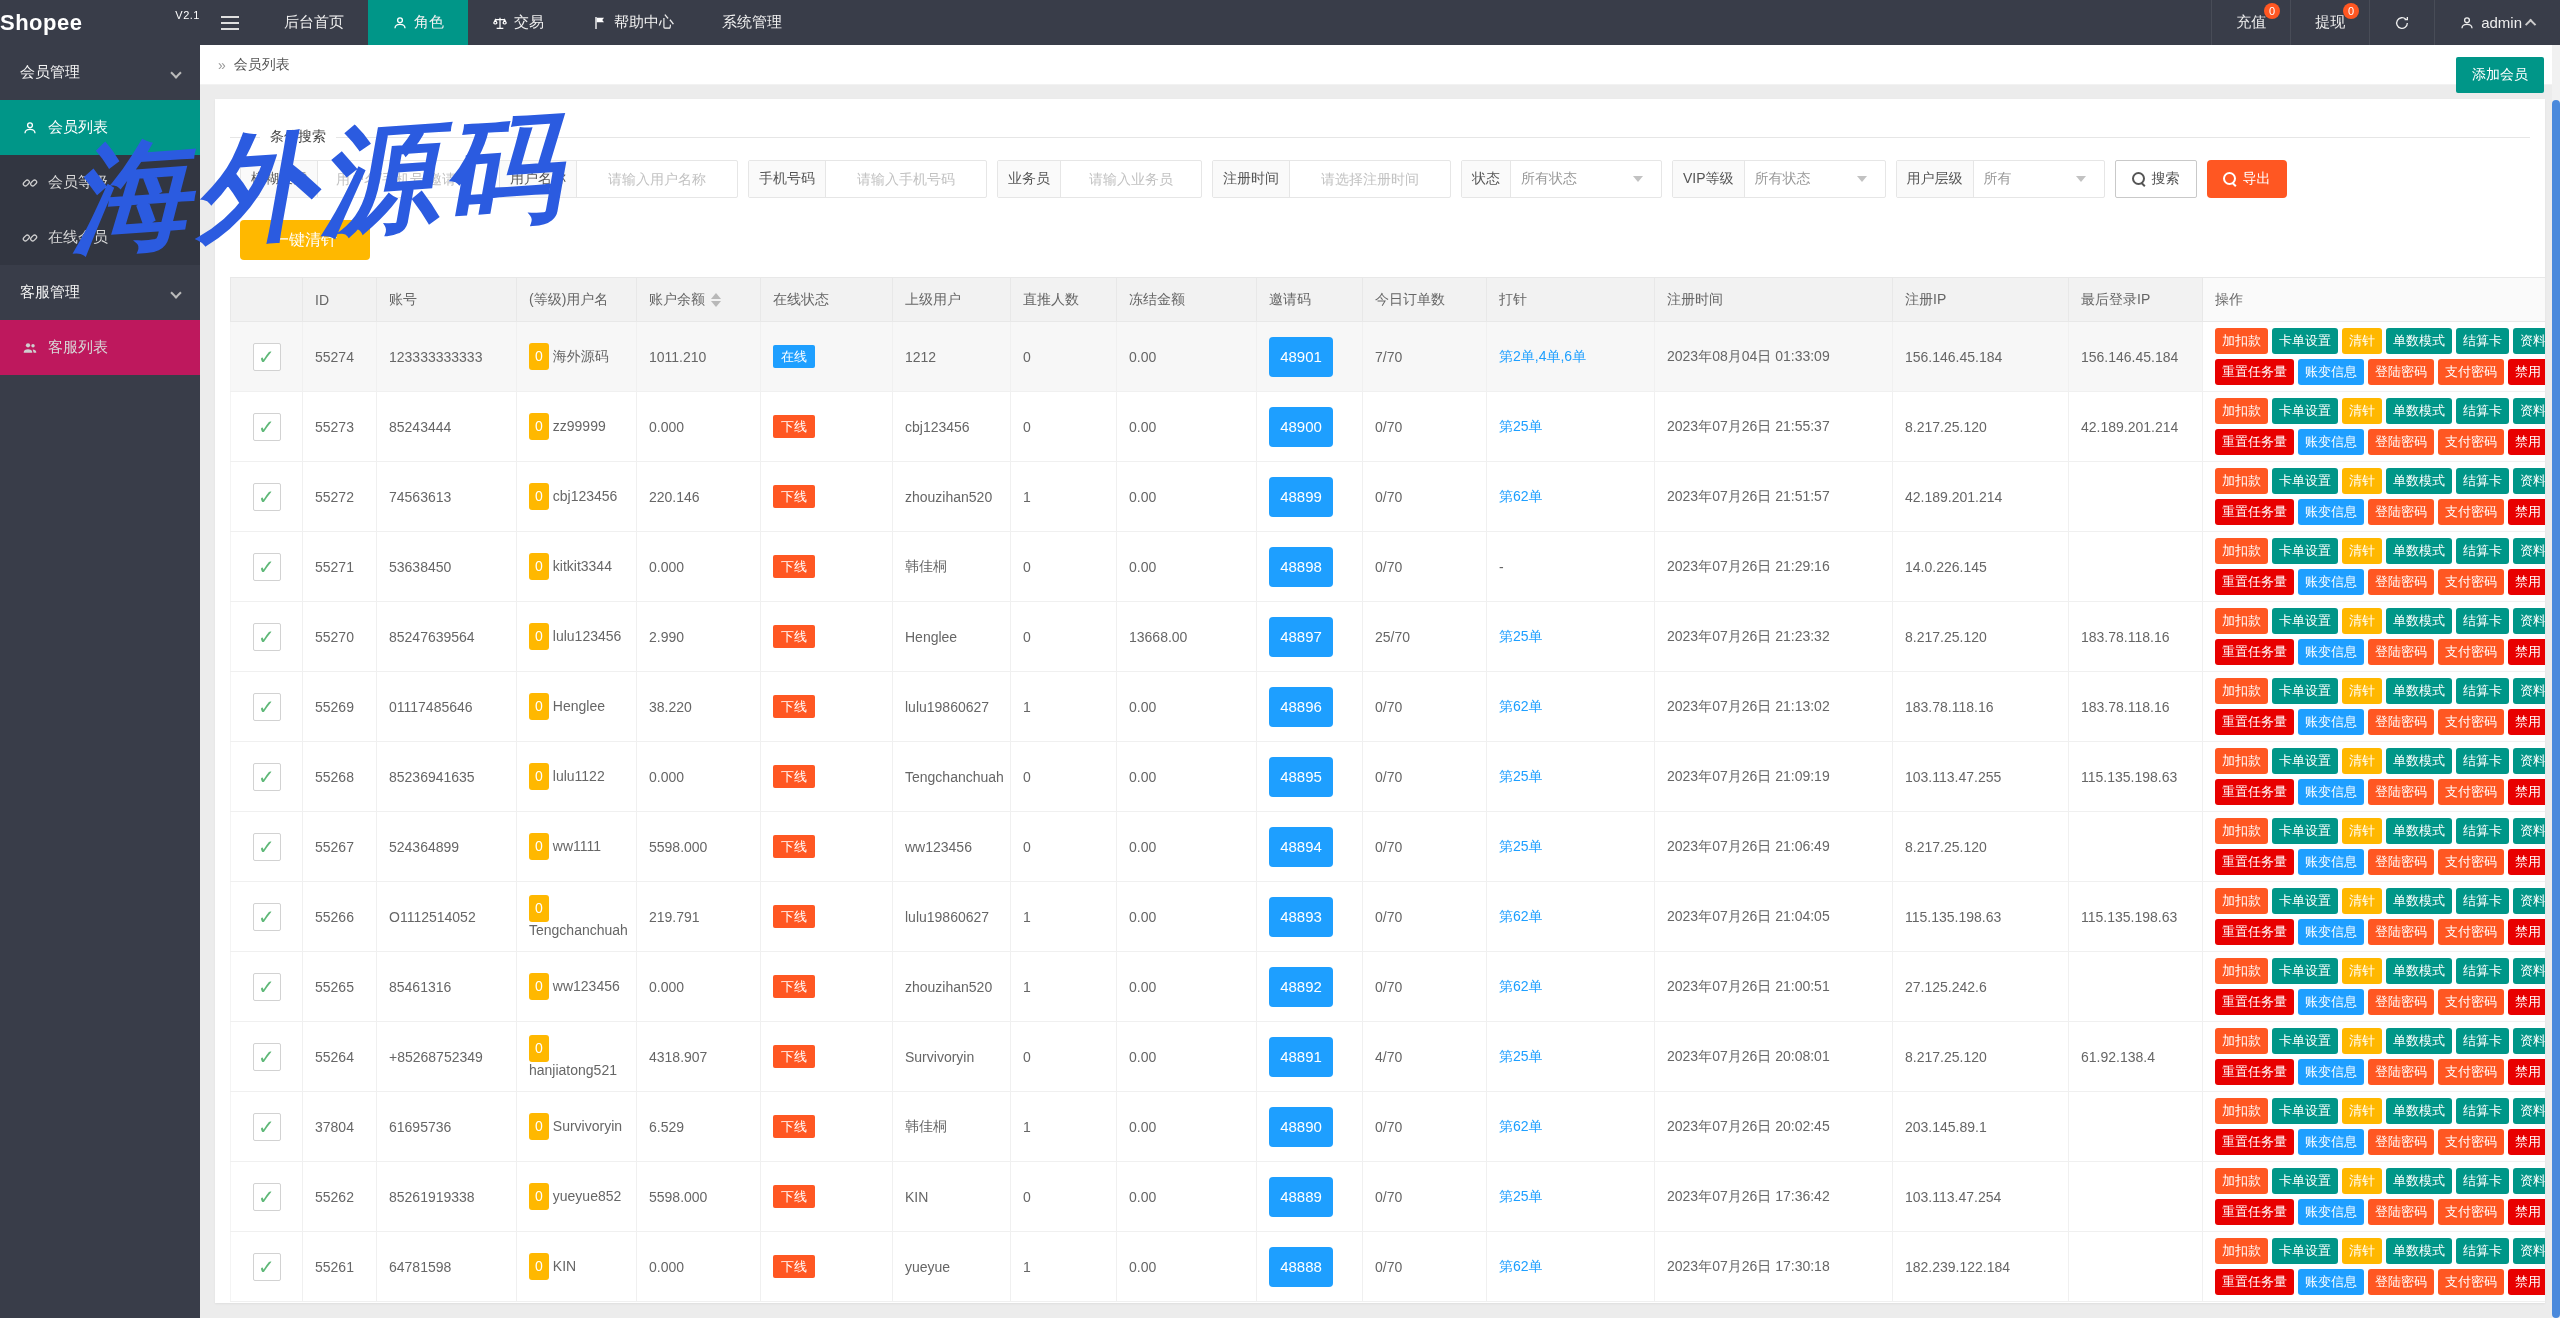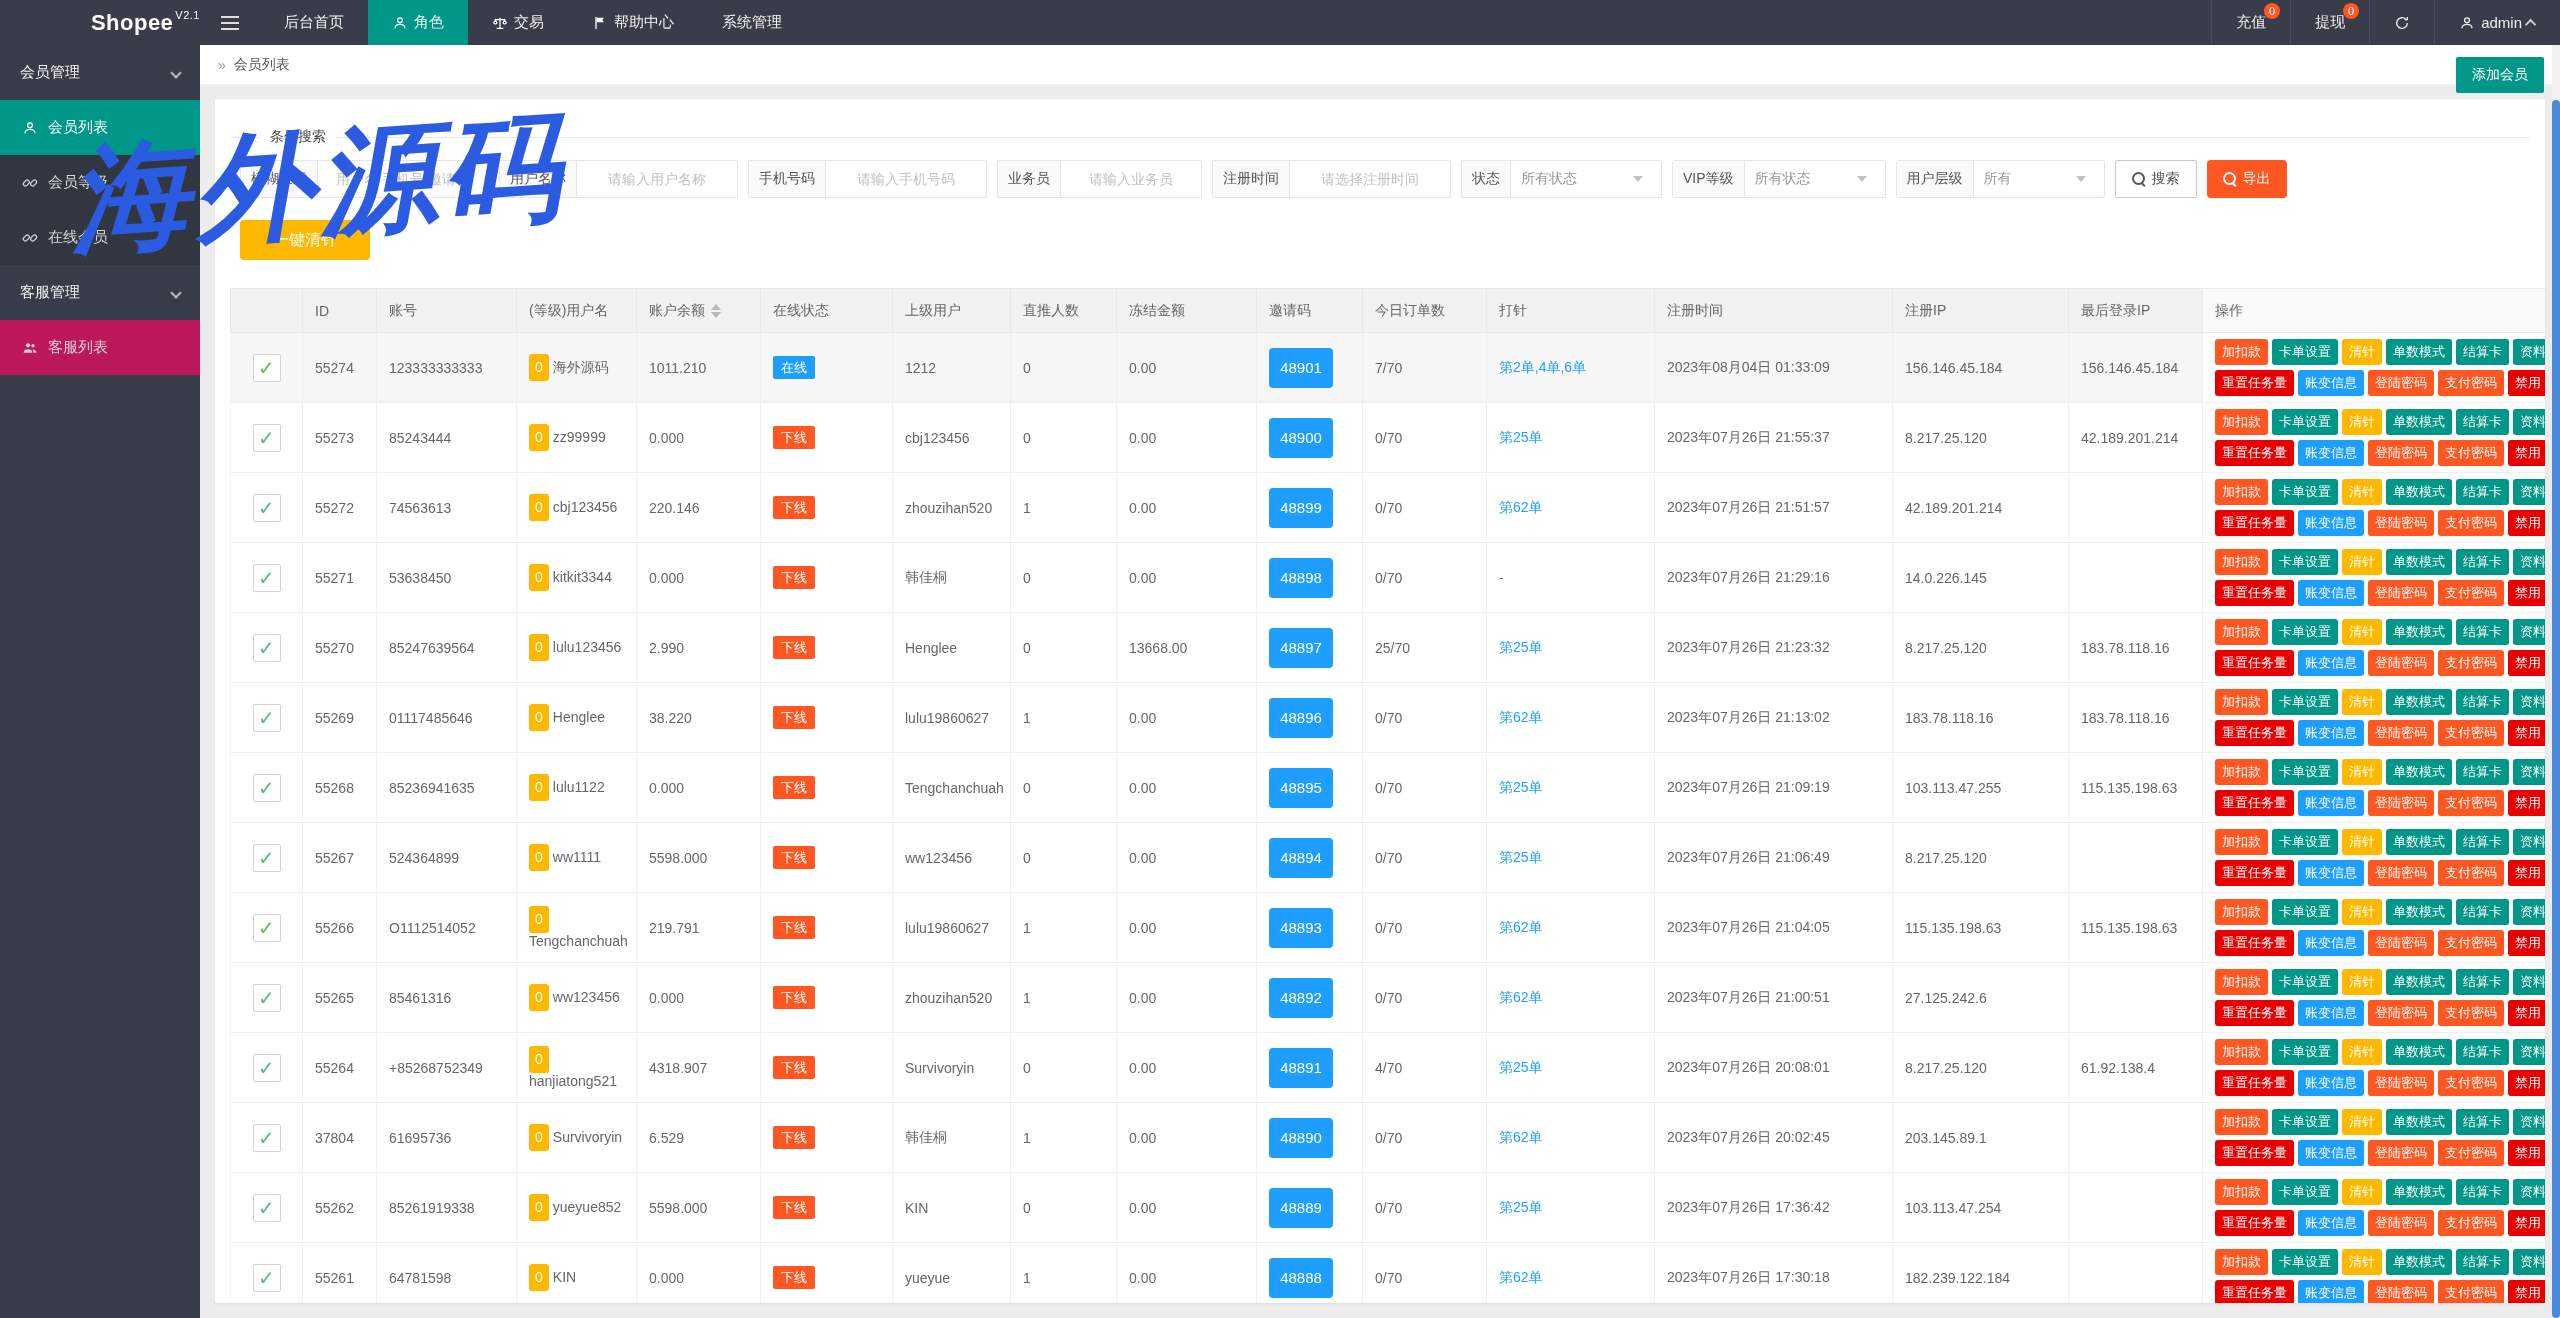--- a/index.html
+++ b/index.html
@@ -1,21 +1,21 @@
 <!DOCTYPE html>
 <html><head>
 <meta charset="utf-8">
 <style>
   * { margin:0; padding:0; box-sizing:border-box; }
   html,body { width:2560px; height:1318px; overflow:hidden; }
   body { font-family:"Liberation Sans","DejaVu Sans",sans-serif; font-size:14px; background:#ececec; position:relative; color:#666; }
 
   
   .topbar { position:absolute; top:0; left:0; right:0; height:45px; background:#393D49; display:flex; align-items:stretch; z-index:30; }
-  .logo { width:200px; display:flex; align-items:center; justify-content:flex-end; color:#fff; font-size:22px; font-weight:bold; letter-spacing:.5px;padding-left:12px; }
+  .logo { width:200px; display:flex; align-items:center; justify-content:space-between; color:#fff; font-size:22px; font-weight:bold; letter-spacing:.5px; }
   .logo sup { font-size:11px; font-weight:normal; margin-left:2px; top:-8px; position:relative; }
   .burger { width:60px; display:flex; flex-direction:column; justify-content:center; align-items:center; gap:4px; cursor:pointer; }
   .burger i { width:18px; height:2px; background:#dfdfdf; display:block; }
   .topnav { display:flex; align-items:stretch; }
   .topnav a { display:flex; align-items:center; gap:6px; padding:0 24px; color:#f0f0f0; text-decoration:none; font-size:15px; }
   .topnav a.active { background:#009688; }
   .topnav svg { width:16px; height:16px; }
   .top-right { margin-left:auto; display:flex; align-items:stretch; }
   .top-item { position:relative; display:flex; align-items:center; padding:0 24px; color:#eee; font-size:15px; border-left:1px solid rgba(255,255,255,.08); cursor:pointer; gap:6px; }
   .tbadge { position:absolute; top:3px; right:10px; min-width:16px; height:16px; line-height:16px; border-radius:8px; background:#FF5722; color:#fff; font-size:11px; text-align:center; padding:0 3px; }
@@ -52,21 +52,21 @@
   .fgroup .selval { display:flex; align-items:center; padding:0 10px; color:#999; position:relative; cursor:pointer; }
   .caret { width:0; height:0; border-left:5px solid transparent; border-right:5px solid transparent; border-top:6px solid #c2c2c2; margin-left:auto; margin-right:8px; align-self:center; }
   .btn-search { height:38px; padding:0 16px; background:#fff; border:1px solid #c9c9c9; border-radius:2px; color:#555; font-size:14px; display:flex; align-items:center; gap:6px; cursor:pointer; flex:none; }
   .btn-export { height:38px; padding:0 16px; background:#FF5722; border:none; border-radius:4px; color:#fff; font-size:14px; display:flex; align-items:center; gap:6px; cursor:pointer; flex:none; }
   .mag { width:14px; height:14px; position:relative; display:inline-block; }
   .mag::before { content:""; position:absolute; left:0; top:0; width:9px; height:9px; border:2px solid currentColor; border-radius:50%; }
   .mag::after { content:""; position:absolute; left:10px; top:10px; width:5px; height:2px; background:currentColor; transform:rotate(45deg); transform-origin:0 0; }
   .btn-clear { margin-top:22px; margin-left:10px; height:40px; width:130px; background:#FFB800; color:#fff; border:none; border-radius:4px; font-size:16px; cursor:pointer; display:block; }
 
   
-  table { width:100%; border-collapse:collapse; table-layout:fixed; margin-top:28px; }
+  table { width:100%; border-collapse:collapse; table-layout:fixed; margin-top:17px; }
   th { background:#f2f2f2; color:#666; font-weight:normal; font-size:14px; height:44px; text-align:left; padding:0 12px; border:1px solid #e8e8e8; white-space:nowrap; overflow:hidden; }
   th.c-action { background:#fafafa; }
   td { height:66px; border:1px solid #f0f0f0; border-left:1px solid #f4f4f4; padding:6px 12px; color:#666; font-size:14px; overflow:hidden; vertical-align:middle; background:#fff; }
   tr.hl td { background:#f7f7f7; }
   tr.hl td.c-action { background:#fff; }
   .sorts { display:inline-flex; flex-direction:column; vertical-align:middle; margin-left:6px; gap:2px; }
   .sorts i { width:0; height:0; border-left:5px solid transparent; border-right:5px solid transparent; display:block; }
   .sorts .up { border-bottom:6px solid #b8b8b8; }
   .sorts .dn { border-top:6px solid #b8b8b8; }
   .cbx { width:28px; height:28px; border:1px solid #d2d2d2; border-radius:2px; background:#fff; display:flex; align-items:center; justify-content:center; cursor:pointer; margin:0 auto; }

